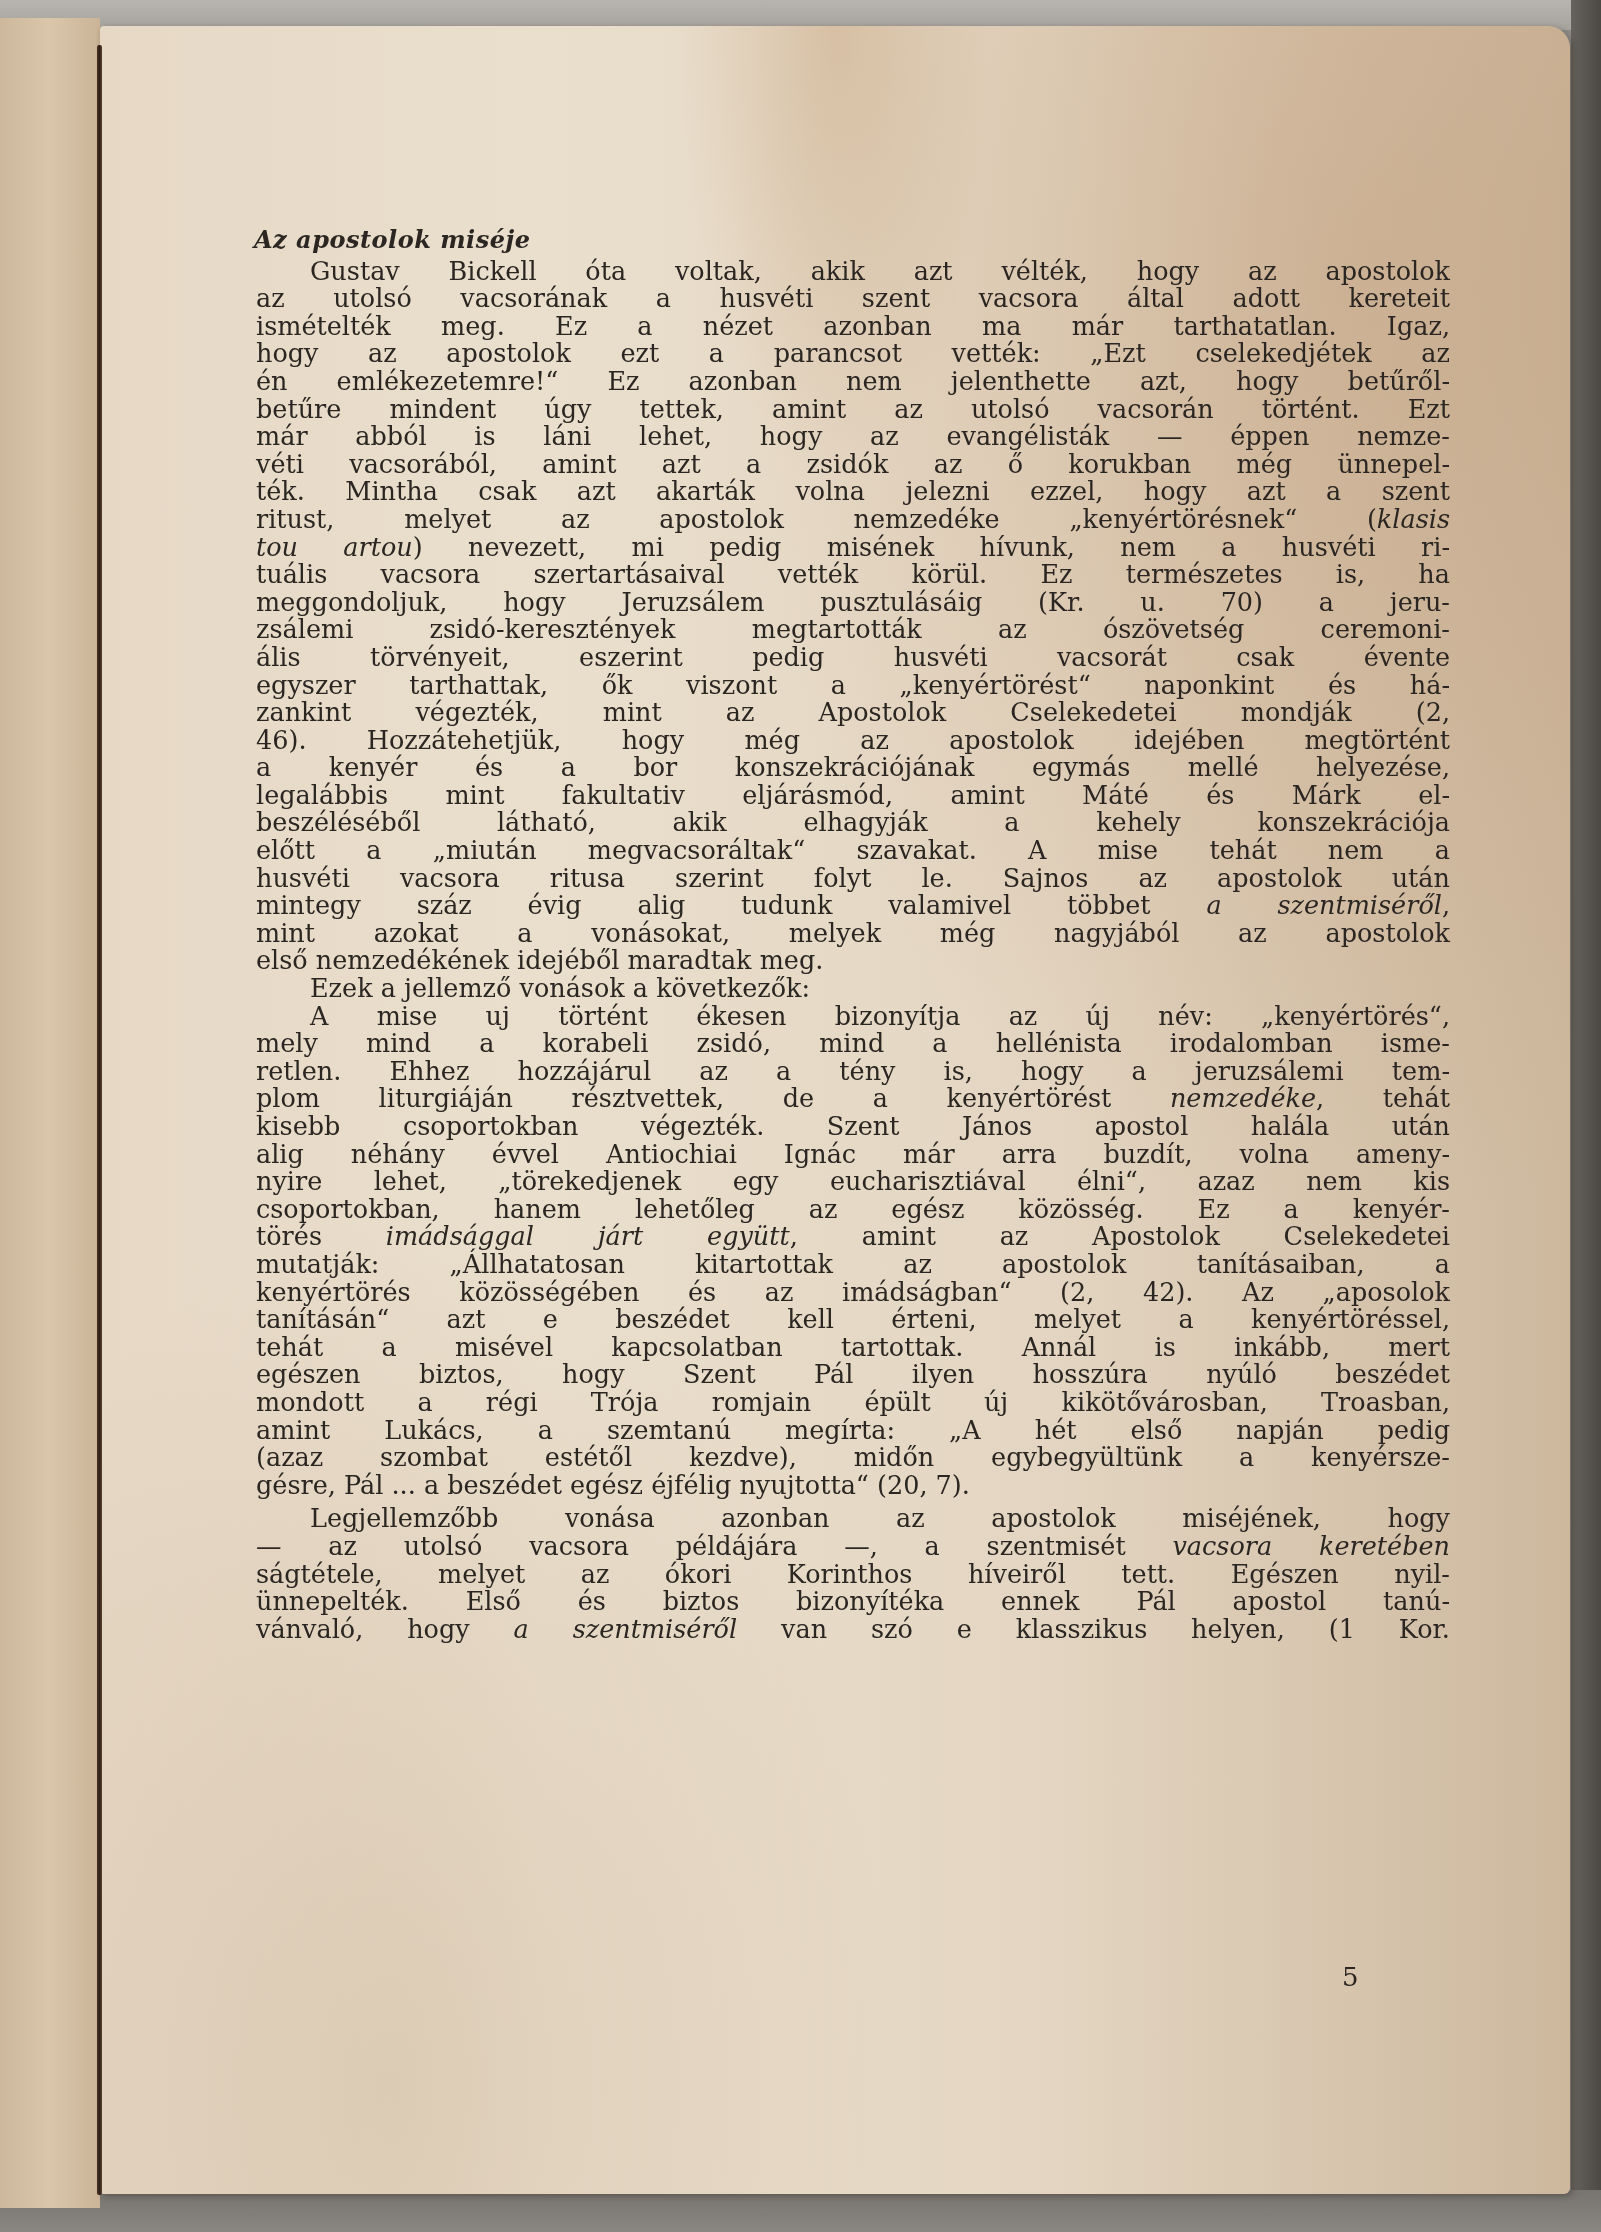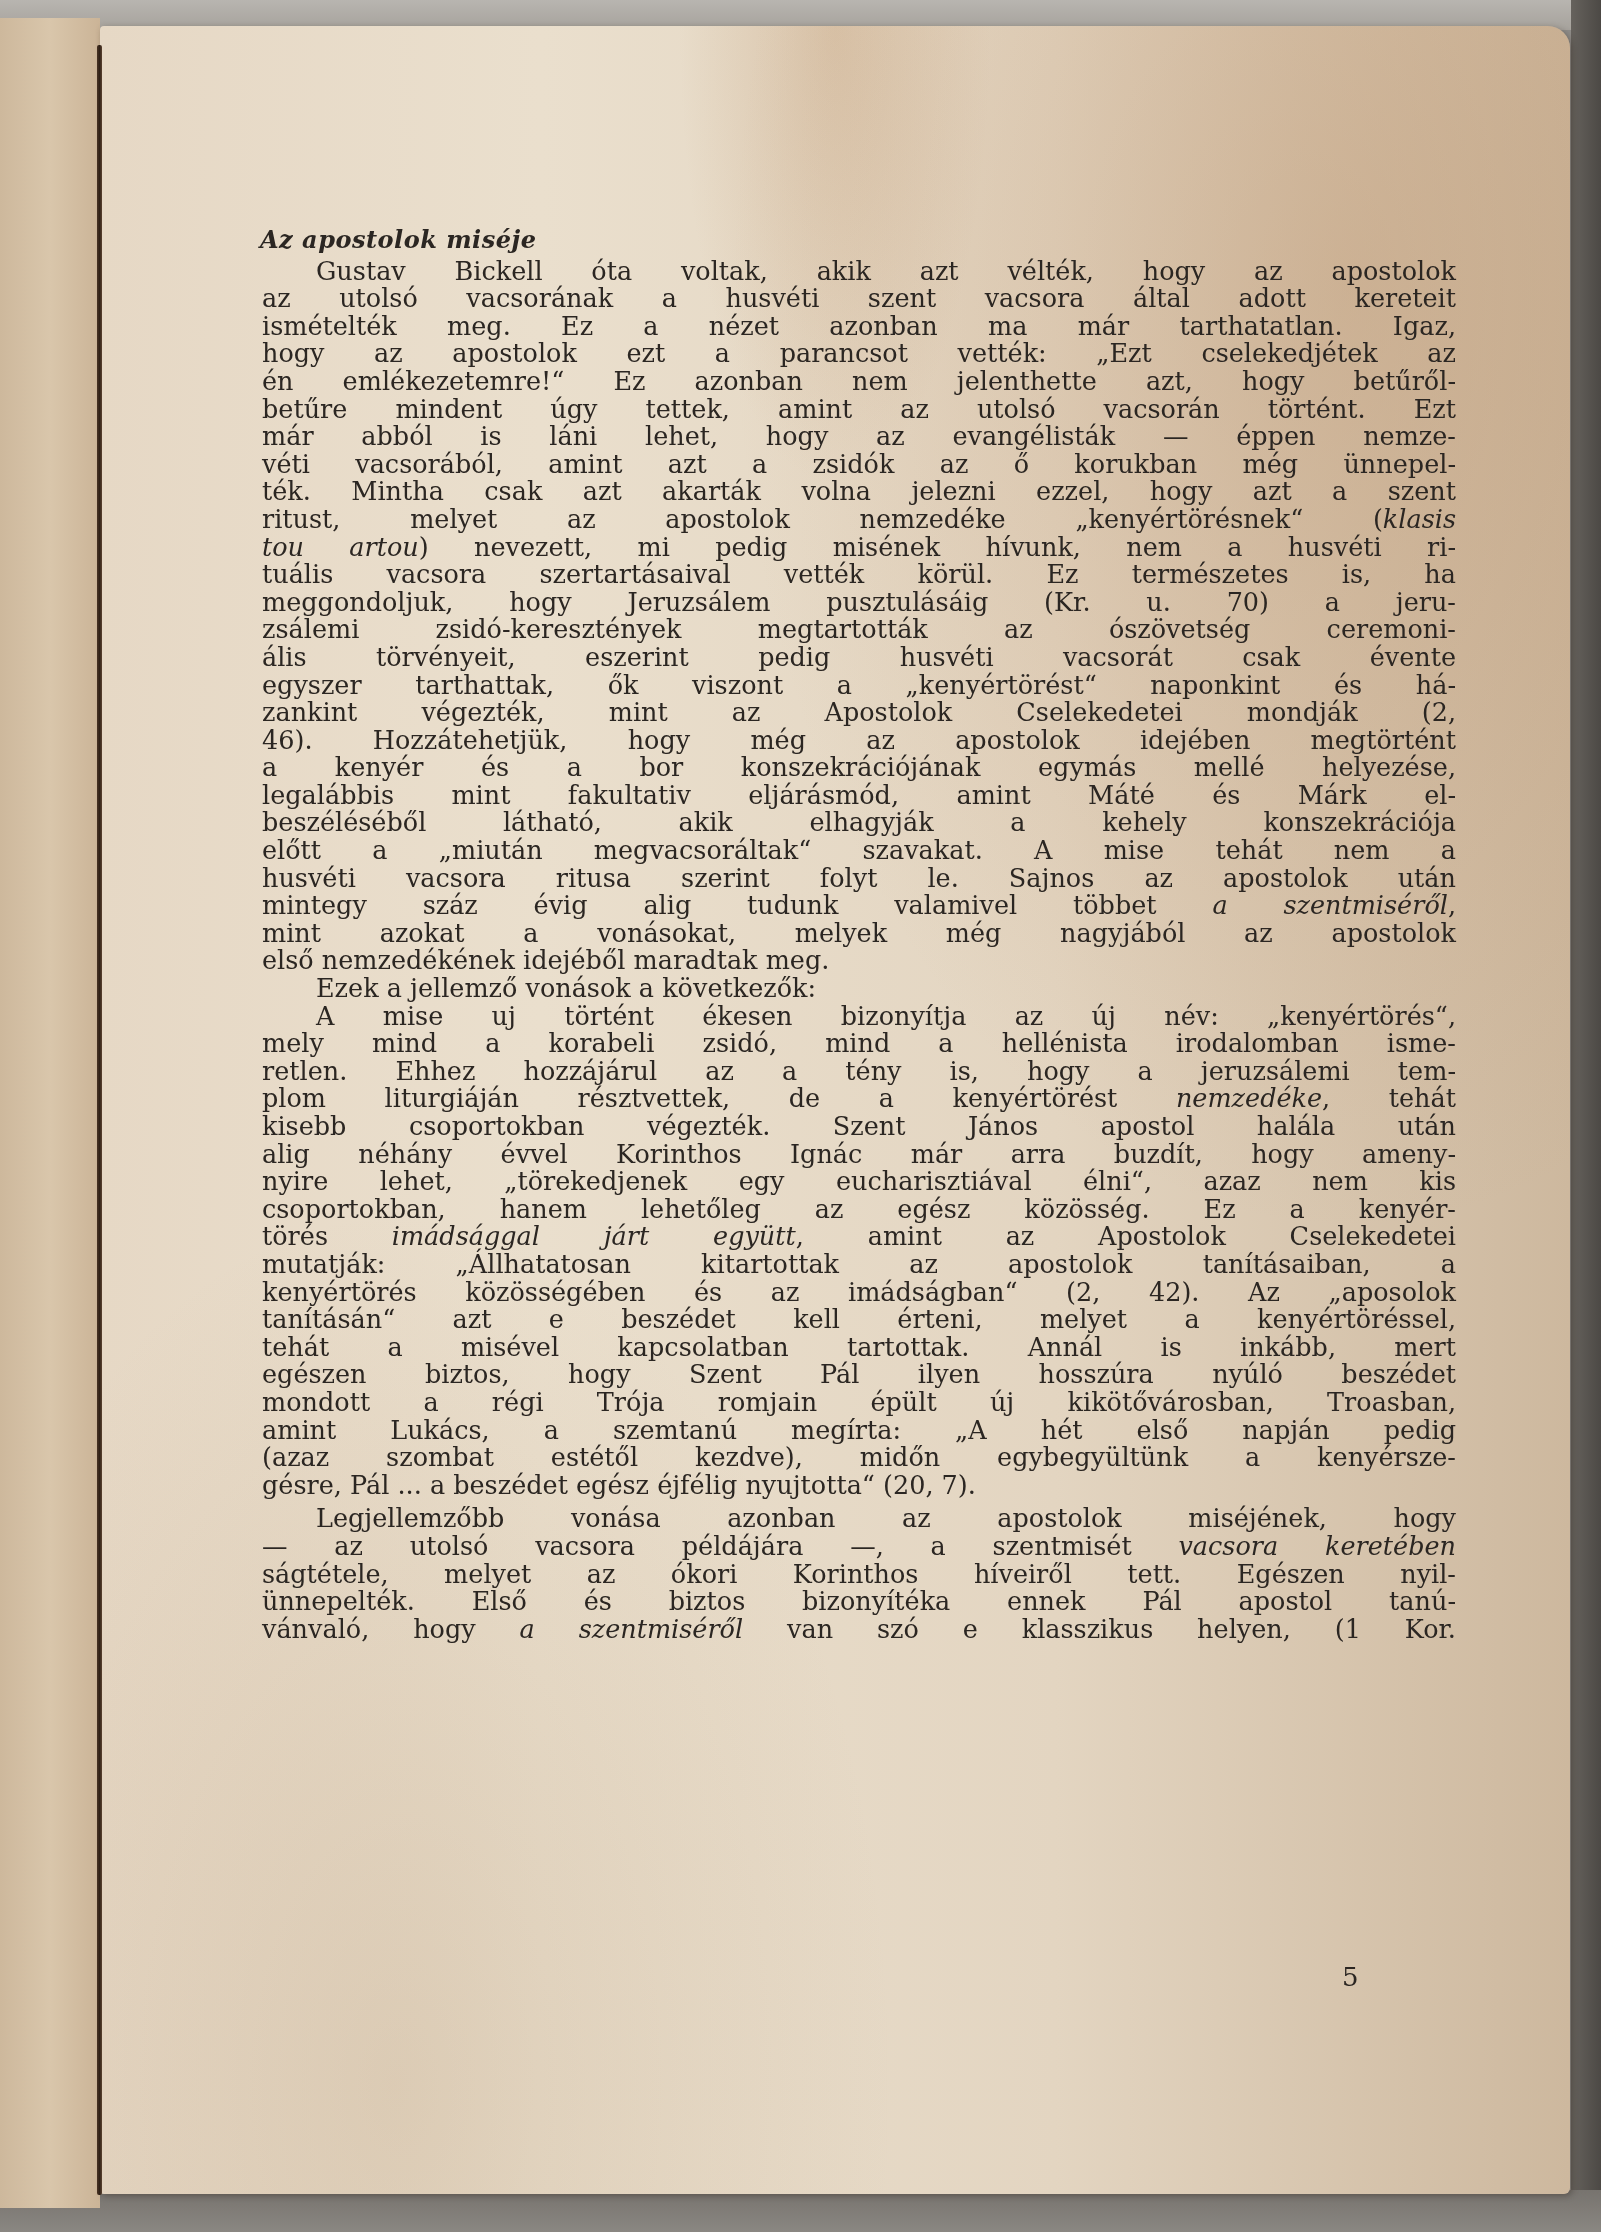--- a/index.html
+++ b/index.html
@@ -48,21 +48,21 @@
     position: absolute;
     left: 97px;
     top: 45px;
     width: 5px;
     height: 2150px;
     background: linear-gradient(90deg, #4a3424, #2f2016, #5b4330);
     border-radius: 2px;
   }
   .text-block {
     position: absolute;
-    left: 262px;
+    left: 256px;
     top: 226px;
     width: 1194px;
     color: #2b2622;
     font-family: "DejaVu Serif", serif;
     font-size: 25.5px;
     line-height: 27.6px;
   }
   .title {
     font-style: italic;
     font-weight: bold;
@@ -145,21 +145,21 @@
   <div>
     <span class="line indent last">Ezek a jellemző vonások a következők:</span>
   </div>
 
   <div>
     <span class="line indent">A mise uj történt ékesen bizonyítja az új név: „kenyértörés“,</span>
     <span class="line">mely mind a korabeli zsidó, mind a hellénista irodalomban isme-</span>
     <span class="line">retlen. Ehhez hozzájárul az a tény is, hogy a jeruzsálemi tem-</span>
     <span class="line">plom liturgiáján résztvettek, de a kenyértörést <span class="it">nemzedéke</span>, tehát</span>
     <span class="line">kisebb csoportokban végezték. Szent János apostol halála után</span>
-    <span class="line">alig néhány évvel Korinthos Ignác már arra buzdít, hogy ameny-</span>
+    <span class="line">alig néhány évvel Antiochiai Ignác már arra buzdít, volna ameny-</span>
     <span class="line">nyire lehet, „törekedjenek egy eucharisztiával élni“, azaz nem kis</span>
     <span class="line">csoportokban, hanem lehetőleg az egész közösség. Ez a kenyér-</span>
     <span class="line">törés <span class="it">imádsággal járt együtt</span>, amint az Apostolok Cselekedetei</span>
     <span class="line">mutatják: „Állhatatosan kitartottak az apostolok tanításaiban, a</span>
     <span class="line">kenyértörés közösségében és az imádságban“ (2, 42). Az „aposolok</span>
     <span class="line">tanításán“ azt e beszédet kell érteni, melyet a kenyértöréssel,</span>
     <span class="line">tehát a misével kapcsolatban tartottak. Annál is inkább, mert</span>
     <span class="line">egészen biztos, hogy Szent Pál ilyen hosszúra nyúló beszédet</span>
     <span class="line">mondott a régi Trója romjain épült új kikötővárosban, Troasban,</span>
     <span class="line">amint Lukács, a szemtanú megírta: „A hét első napján pedig</span>

